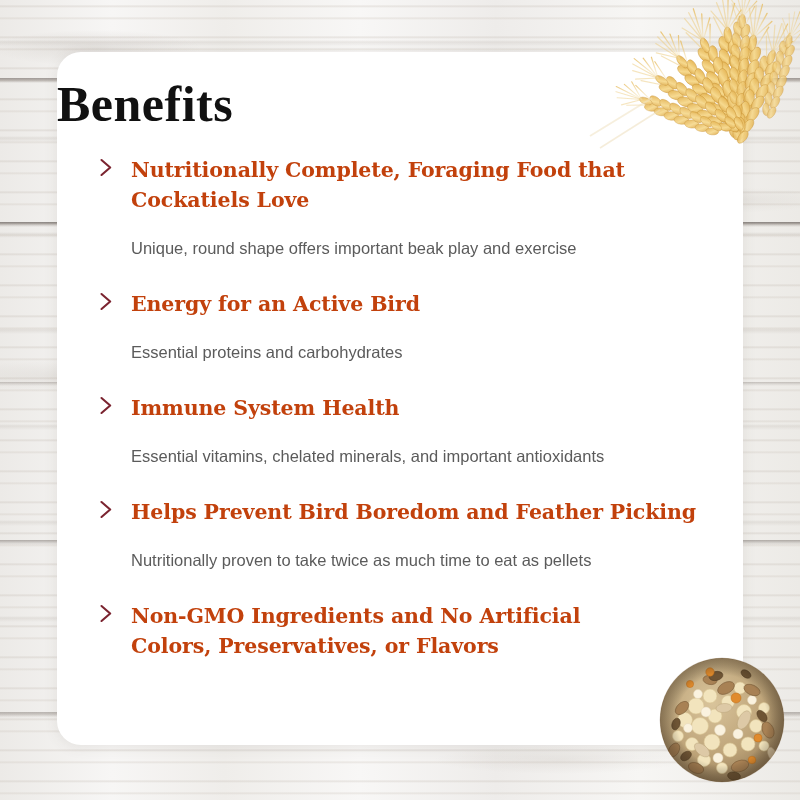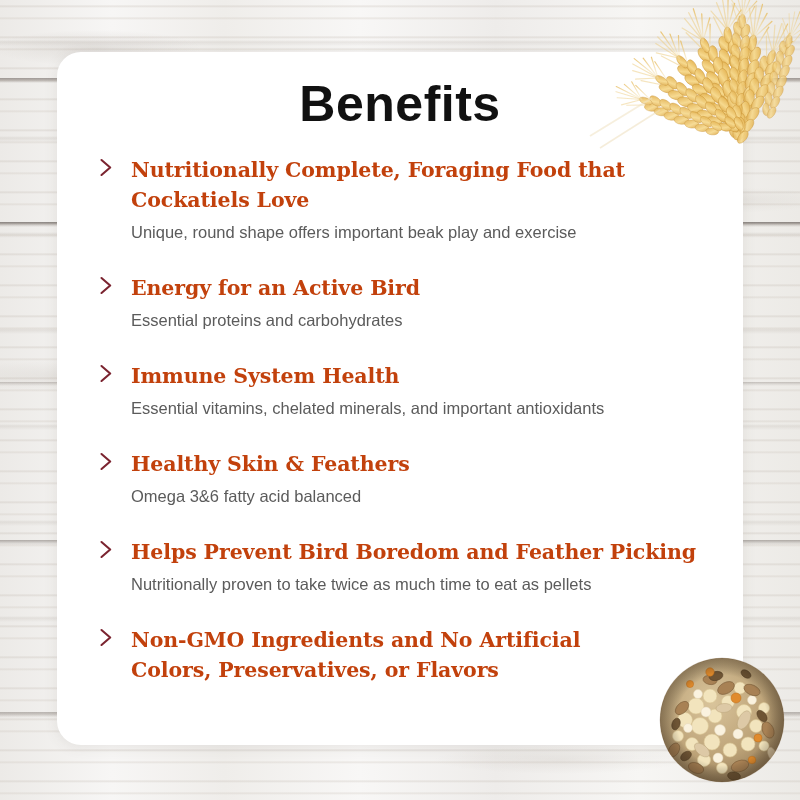--- a/index.html
+++ b/index.html
@@ -76,22 +76,21 @@
     left:57px; top:52px;
     width:686px; height:693px;
     background:#ffffff;
     border-radius:24px;
     box-shadow:0 2px 14px rgba(90,80,70,.10);
   }
 
   .title {
     position:absolute;
     left:0; right:0; top:23px;
-    text-align:center;
-    font-family:Liberation Sans, sans-serif;
+    font-family:Liberation Serif, serif;
     font-weight:700;
     font-size:50px;
     letter-spacing:.5px;
     color:#111111;
   }
 
   
   .list {
     position:absolute;
     left:41px; right:26px; top:103px;
@@ -114,21 +113,21 @@
     line-height:30px;
     color:#c2410c;
     letter-spacing:-.1px;
   }
   .item-sub {
     font-family:"Liberation Sans", sans-serif;
     font-weight:400;
     font-size:16.5px;
     line-height:26px;
     color:#5b5b5b;
-    margin-top:4px;
+    margin-top:20px;
   }
 
   
   .usa {
     position:absolute;
     left:50%; transform:translateX(-50%);
     top:608px;
     width:84px;
     text-align:center;
   }
@@ -211,29 +210,20 @@
       <div class="item">
         <span class="chev">
           <svg viewBox="0 0 17 19">
               <path d="M3.5 2 L12.2 9.5 L3.5 17" fill="none" stroke="#7b2430" stroke-width="2.1" stroke-linecap="round" stroke-linejoin="round"></path>
             </svg>
         </span>
         <div class="item-title">Immune System Health</div>
         <div class="item-sub">Essential vitamins, chelated minerals, and important antioxidants</div>
       </div>
 
-      <div class="item">
-        <span class="chev">
-          <svg viewBox="0 0 17 19">
-              <path d="M3.5 2 L12.2 9.5 L3.5 17" fill="none" stroke="#7b2430" stroke-width="2.1" stroke-linecap="round" stroke-linejoin="round"></path>
-            </svg>
-        </span>
-        <div class="item-title">Healthy Skin &amp; Feathers</div>
-        <div class="item-sub">Omega 3&amp;6 fatty acid balanced</div>
-      </div>
 
       <div class="item">
         <span class="chev">
           <svg viewBox="0 0 17 19">
               <path d="M3.5 2 L12.2 9.5 L3.5 17" fill="none" stroke="#7b2430" stroke-width="2.1" stroke-linecap="round" stroke-linejoin="round"></path>
             </svg>
         </span>
         <div class="item-title">Helps Prevent Bird Boredom and Feather Picking</div>
         <div class="item-sub">Nutritionally proven to take twice as much time to eat as pellets</div>
       </div>

